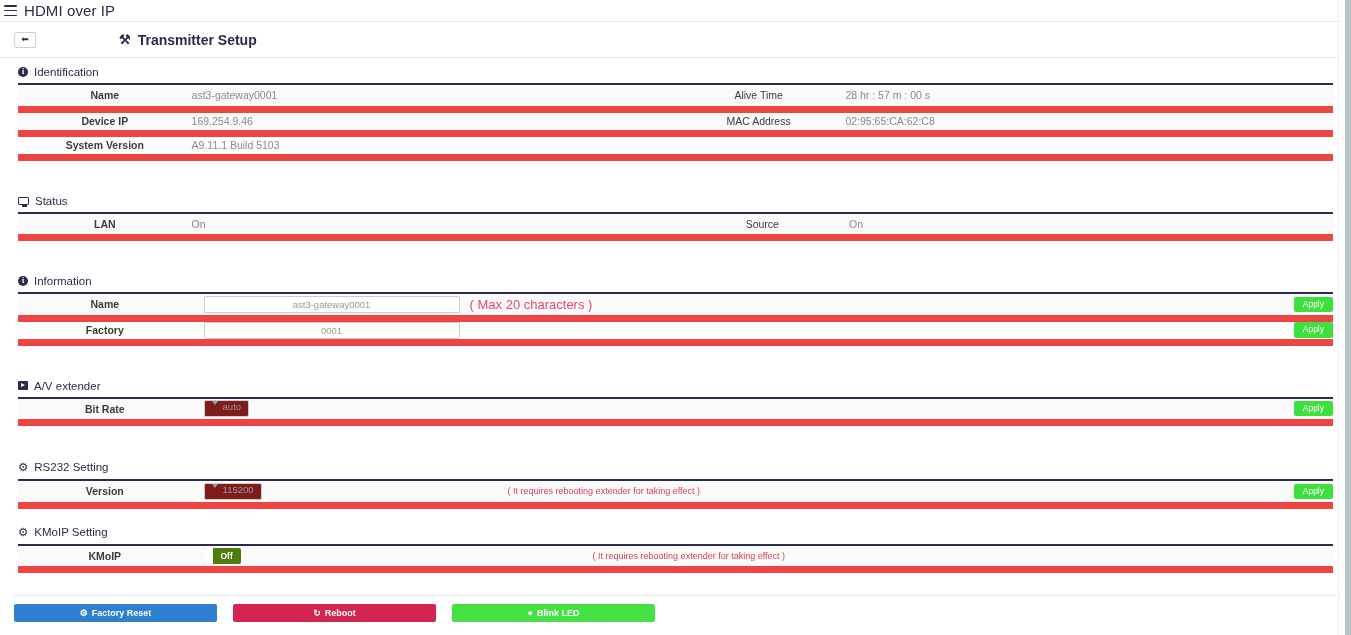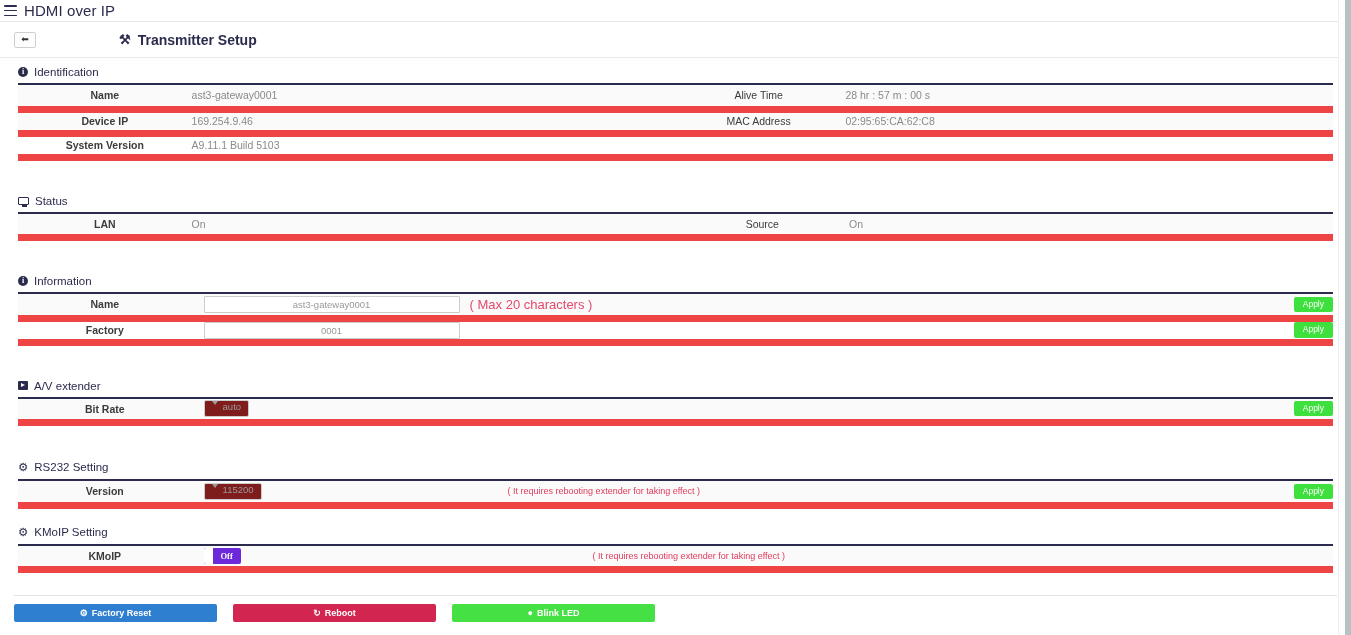--- a/index.html
+++ b/index.html
@@ -141,28 +141,27 @@
     border: none;
     border-radius: 2px;
     padding: 3px 9px;
     cursor: pointer;
     font-family:"Liberation Sans", sans-serif;
     line-height: 1.1;
   }
 
   .toggle {
     width: 37px; height: 16px;
-    background: #6d28d9;
+    background: #4d7c0f;
     border-radius: 2px;
     display: inline-flex;
     align-items: center;
     cursor: pointer;
     overflow: hidden;
     position: relative;
-    font-family: Liberation Serif, serif;
   }
   .toggle .knob { width: 9px; height: 16px; background:#ffffff; }
   .toggle .tl { flex:1; text-align:center; color:#fff; font-size: 8.5px; font-weight:bold; }
 
   
   .footer-rule { border-top: 1px solid #e3e3e3; margin: 0 14px; }
   .footer {
     display: flex;
     gap: 16px;
     padding: 8px 14px 0 14px;

